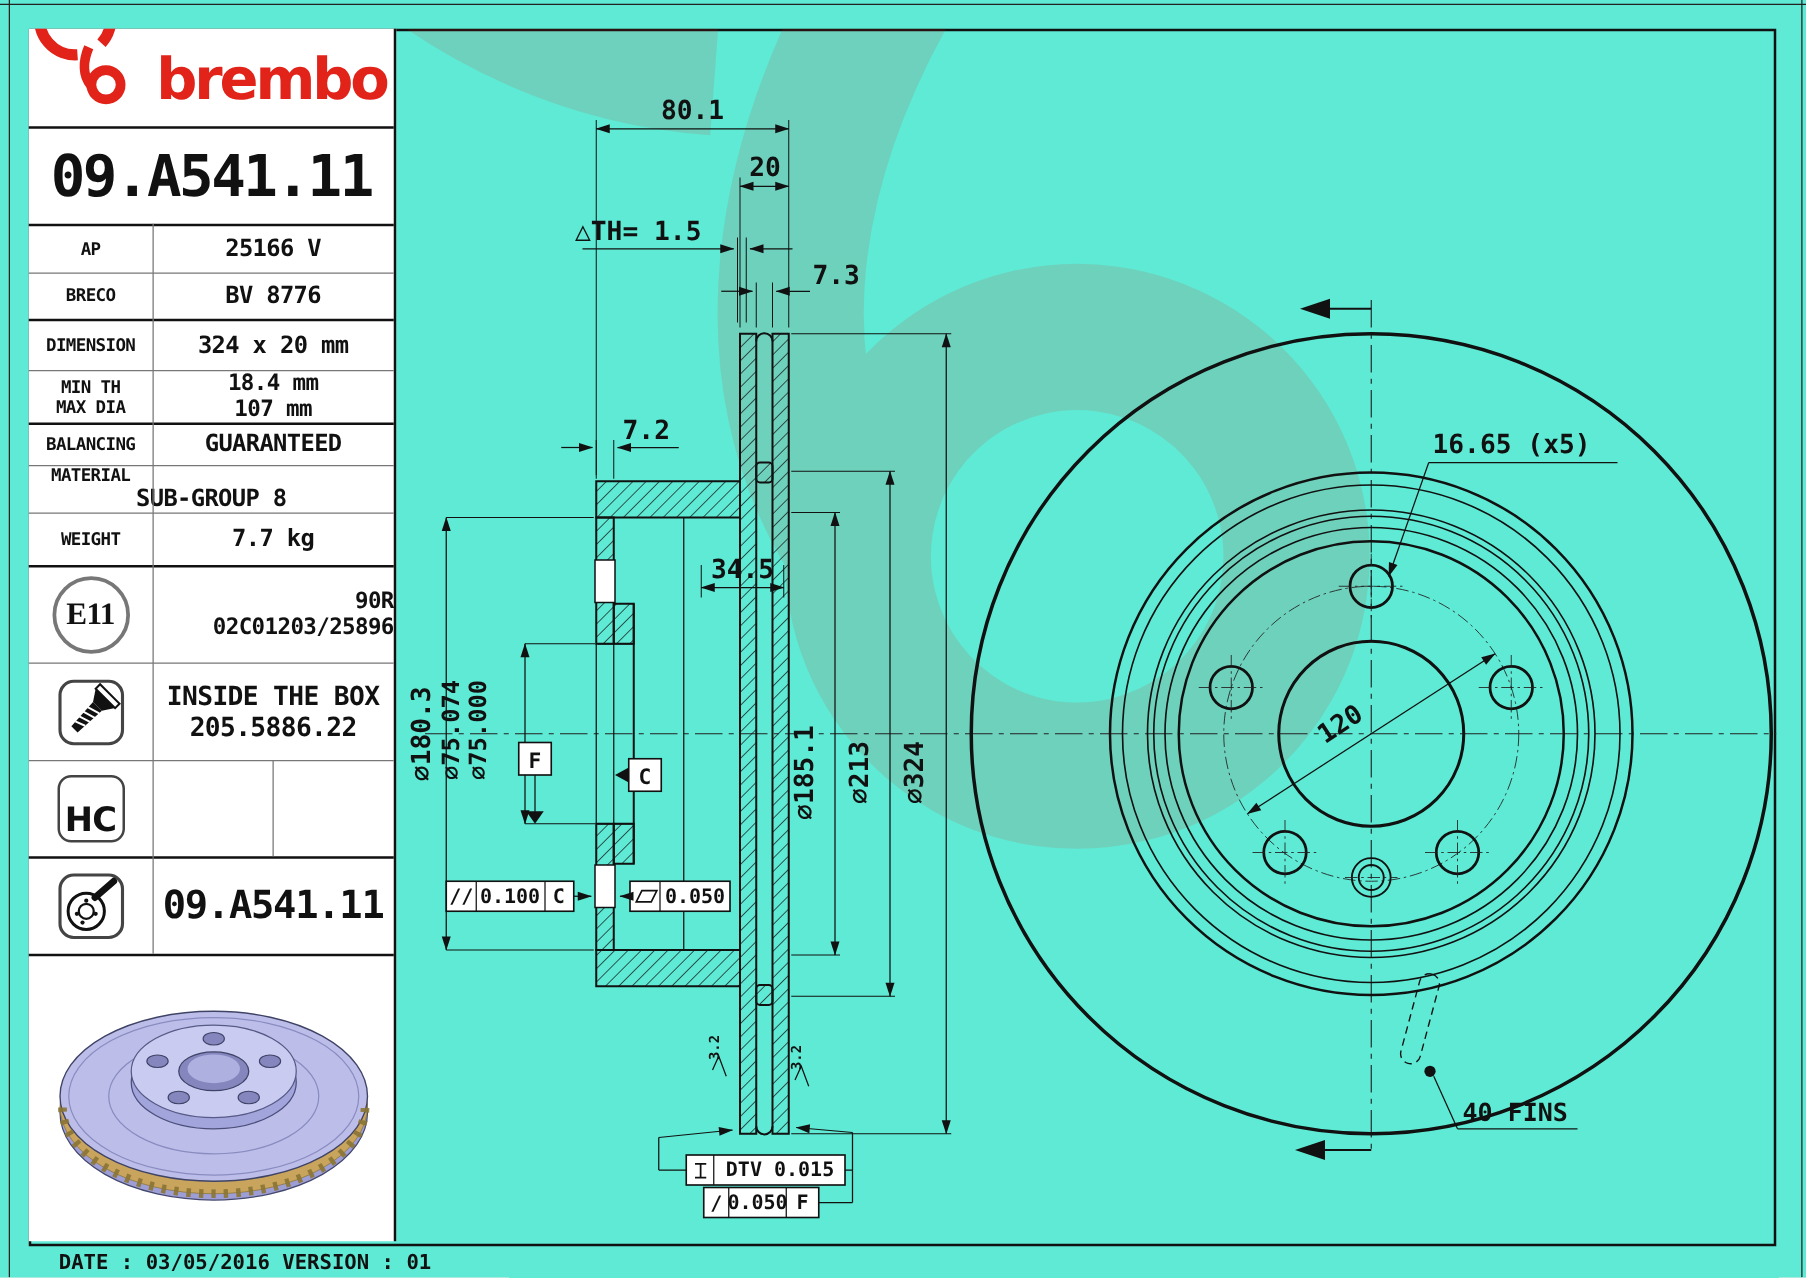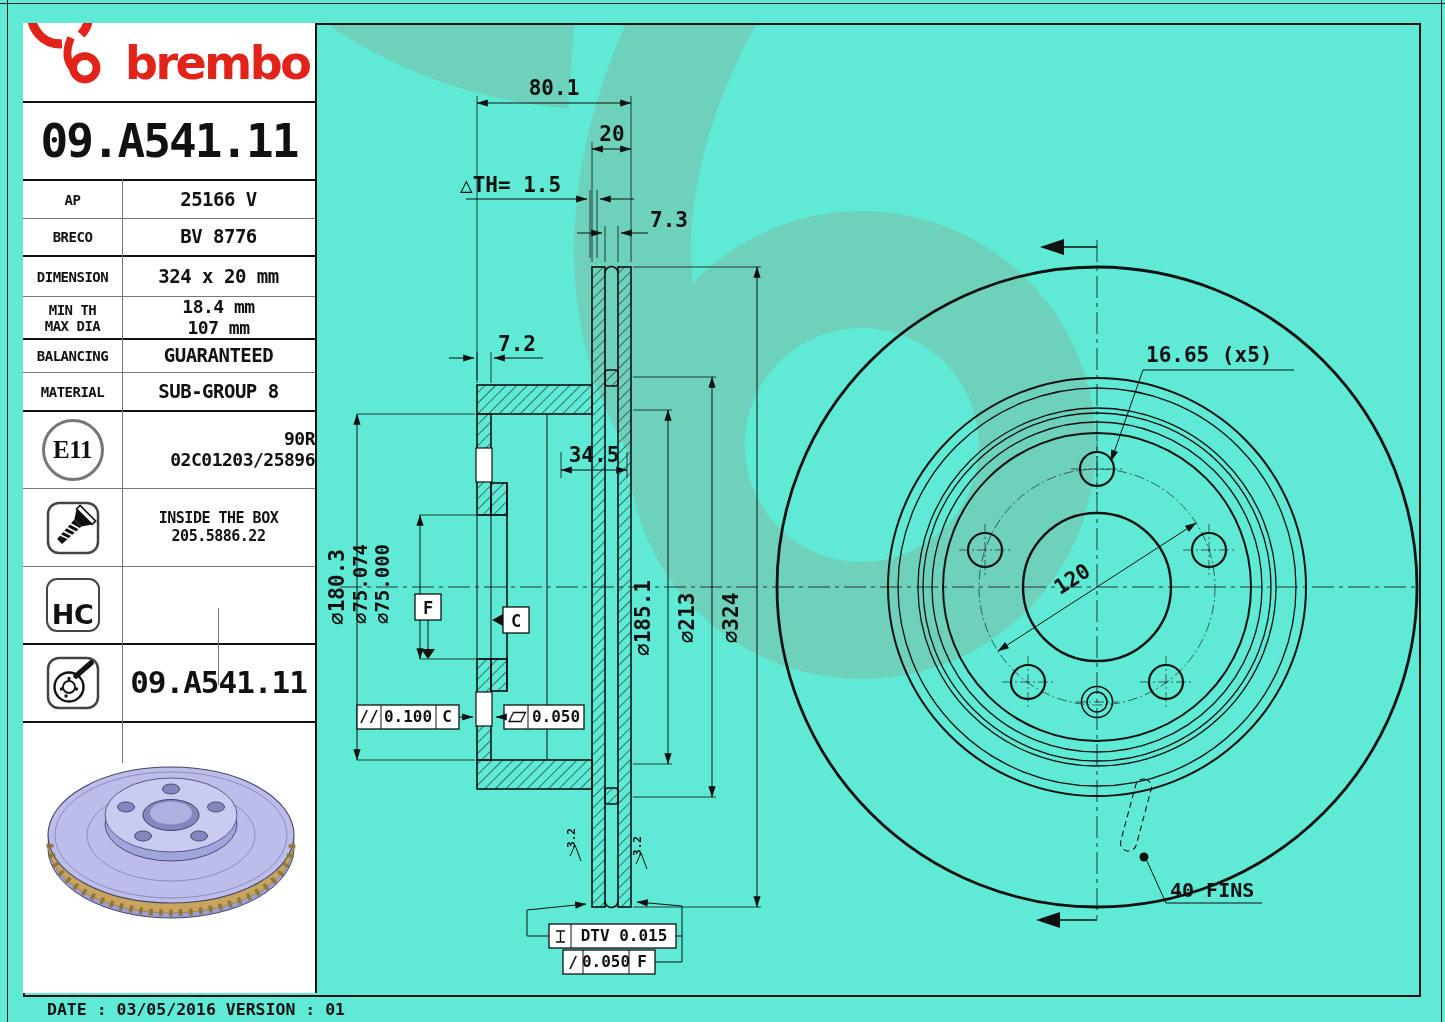--- a/index.html
+++ b/index.html
@@ -88,23 +88,27 @@
       </div>
       <div class="val" style="font-size:18px;">
         <span>18.4 mm</span>
         <span>107 mm</span>
       </div>
     </div>
     <div class="row bt2" style="height:34px;">
       <div class="lab">BALANCING</div>
       <div class="val">GUARANTEED</div>
     </div>
-    <div class="row bt1" style="height:38px;">
+    <div class="row bt1" style="height:38px;flex-direction:column;">
       <div class="lab">MATERIAL</div>
       <div class="val">SUB-GROUP 8</div>
+    </div>
+    <div class="row bt1" style="height:42px;">
+      <div class="lab">WEIGHT</div>
+      <div class="val">7.7 kg</div>
     </div>
 
     <div class="row bt2" style="height:78px;">
       <div class="lab">
         <div id="e11-circle">E11</div>
       </div>
       <div class="val" style="font-size:18px;align-items:flex-end;">
         <span>90R</span>
         <span>02C01203/25896</span>
       </div>
@@ -118,21 +122,21 @@
             <rect x="-11" y="-21" width="22" height="5" fill="none" stroke="#111" stroke-width="1.6"></rect>
             <polygon points="-11,-16 11,-16 5,-7 -5,-7" fill="#111"></polygon>
             <polygon points="-5,-7 5,-7 3.5,19 -3.5,19" fill="#111"></polygon>
             <line x1="-5" y1="-1" x2="5" y2="-4" stroke="#fff" stroke-width="1.6"></line>
             <line x1="-5" y1="4" x2="5" y2="1" stroke="#fff" stroke-width="1.6"></line>
             <line x1="-4.5" y1="9" x2="4.5" y2="6" stroke="#fff" stroke-width="1.6"></line>
             <line x1="-4" y1="14" x2="4" y2="11" stroke="#fff" stroke-width="1.6"></line>
           </g>
         </svg>
       </div>
-      <div class="val" style="font-size:15px;">
+      <div class="val" style="font-size:21px;">
         <span>INSIDE THE BOX</span>
         <span>205.5886.22</span>
       </div>
     </div>
 
     <div class="row bt1" style="height:77px;">
       <div class="lab">
         <div class="badge-sq">
           <span id="hc-text">HC</span>
         </div>

